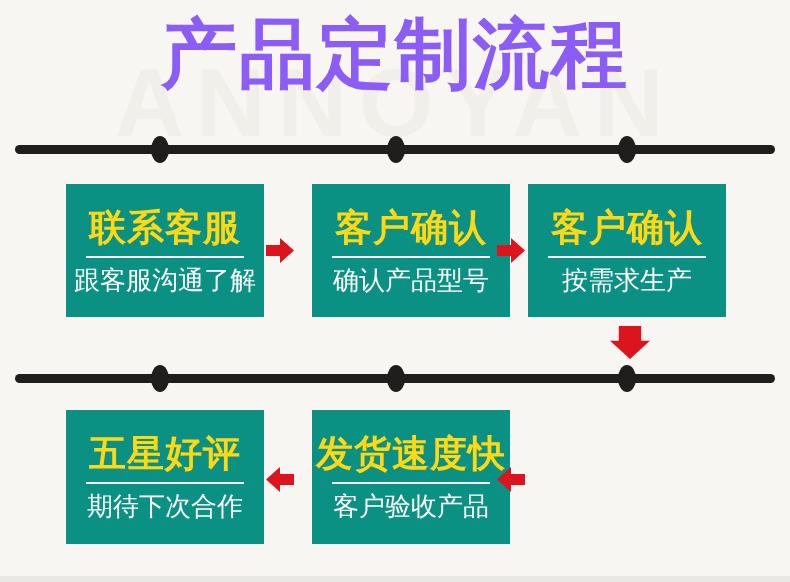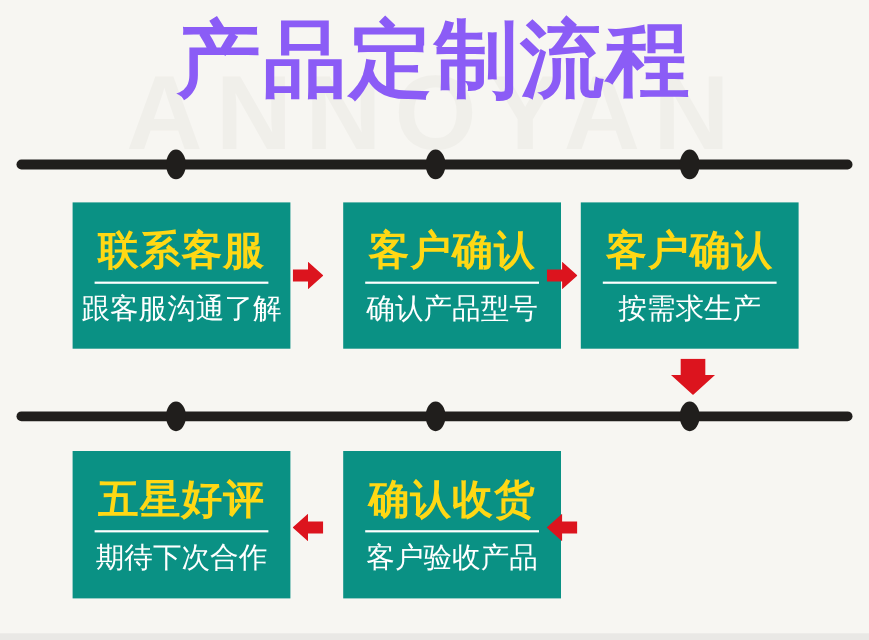--- a/index.html
+++ b/index.html
@@ -111,21 +111,21 @@
 
   <div class="step r2 c1">
     <div class="step-title">五星好评</div>
     <div class="step-divider"></div>
     <div class="step-subtitle">期待下次合作</div>
   </div>
 
   <div class="arrow arrow-left a-r2-2"></div>
 
   <div class="step r2 c2">
-    <div class="step-title">确认收货</div>
+    <div class="step-title">发货速度快</div>
     <div class="step-divider"></div>
     <div class="step-subtitle">客户验收产品</div>
   </div>
 
   <div class="arrow arrow-left a-r2-1"></div>
 
 
 </div>
 
 </body></html>

